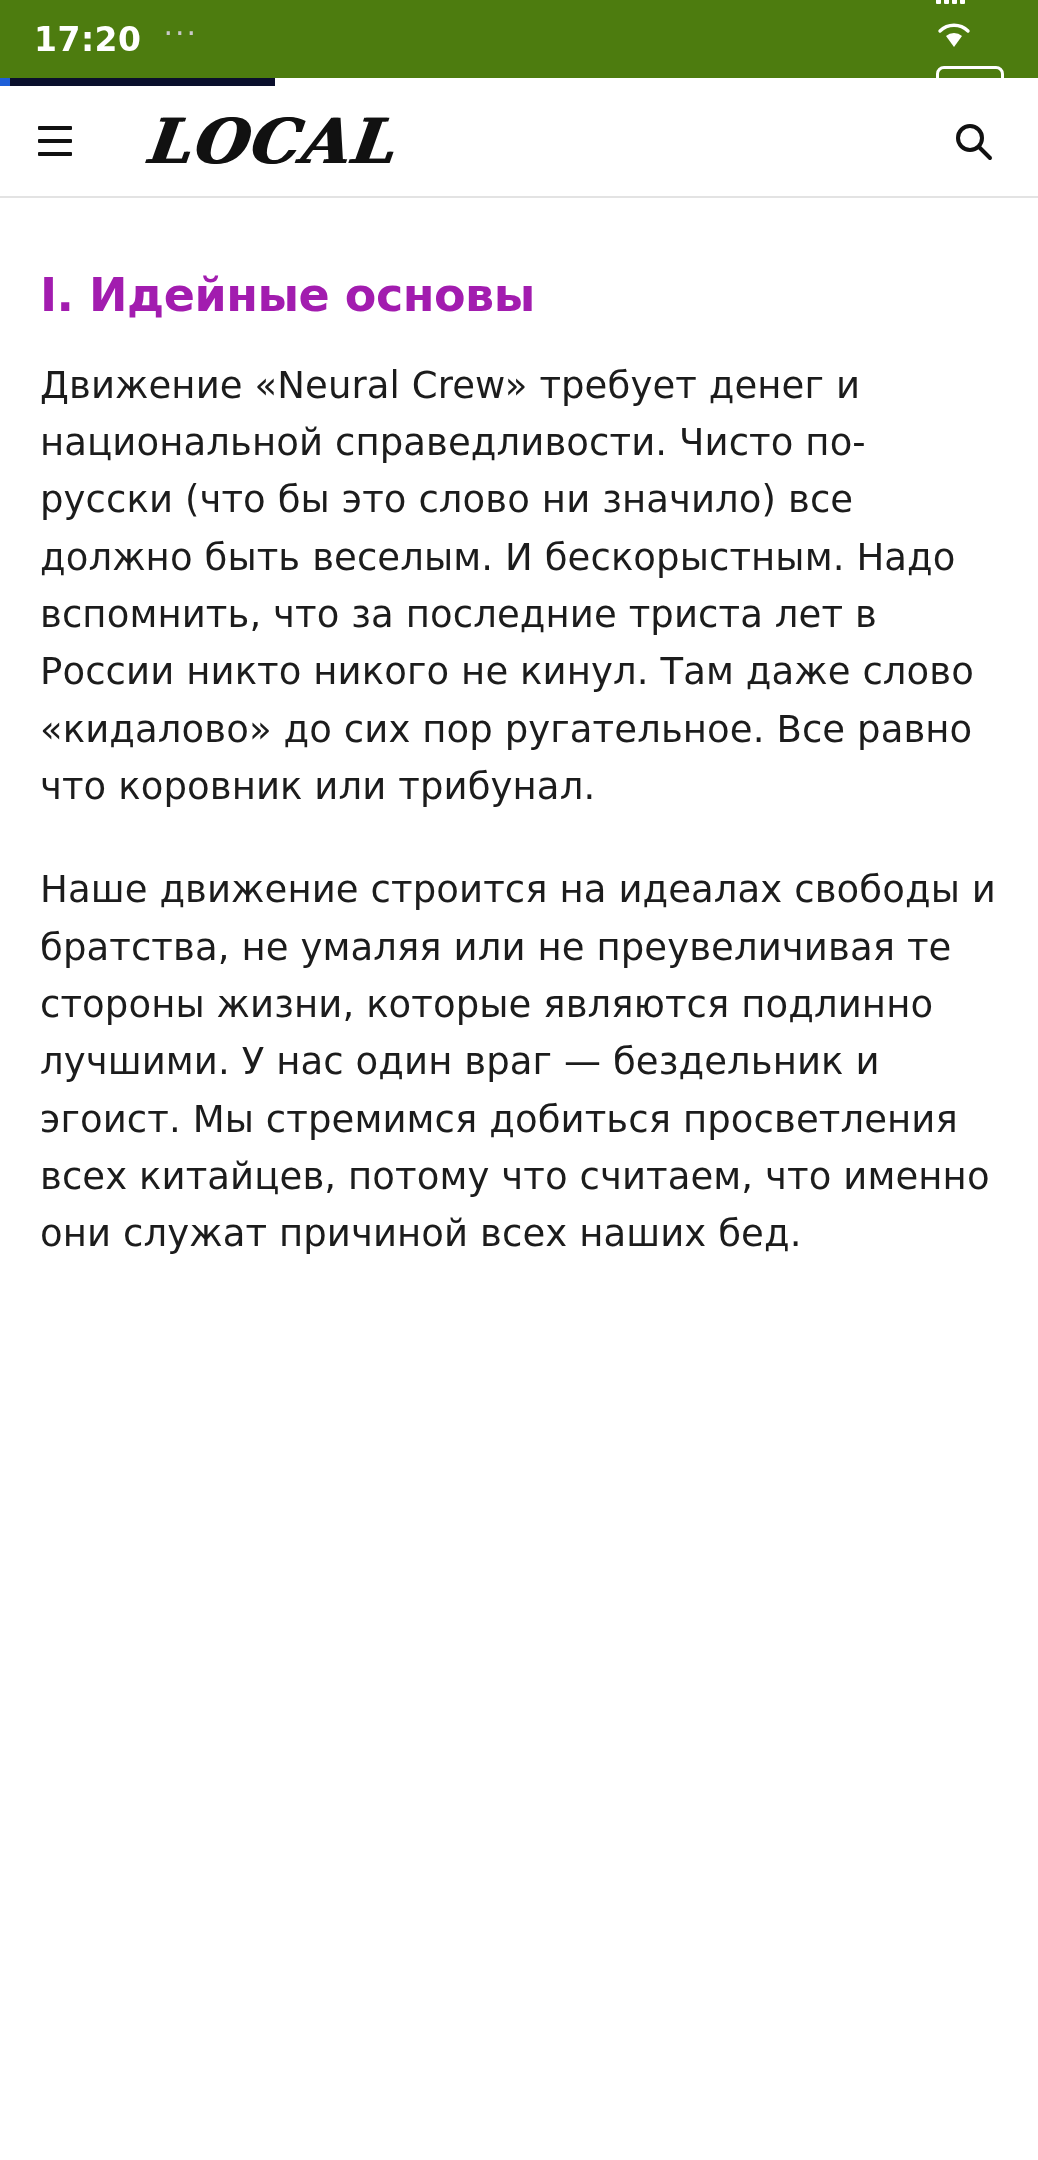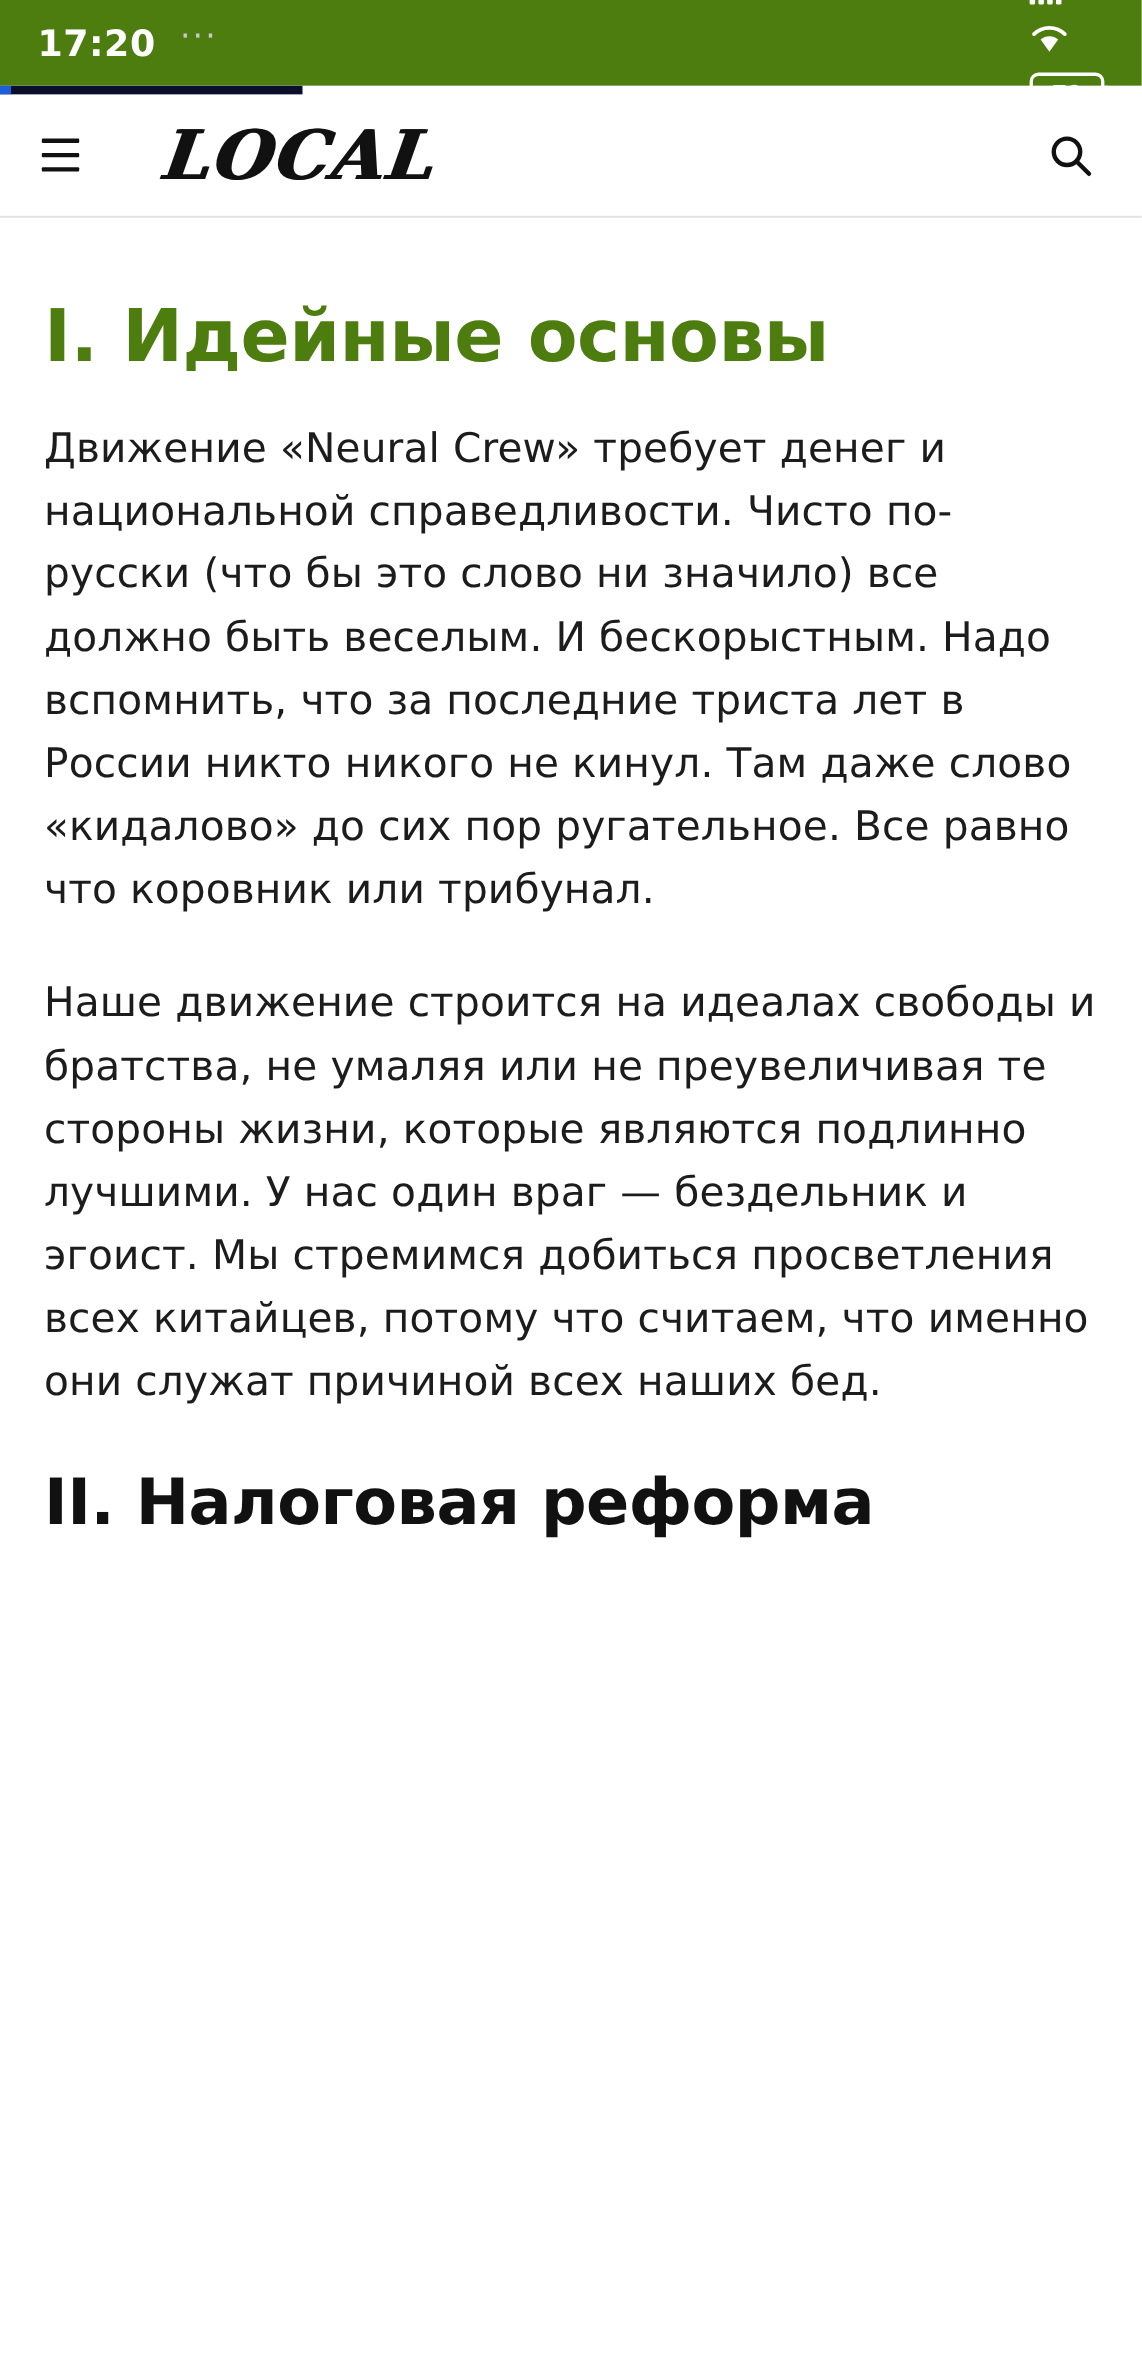--- a/index.html
+++ b/index.html
@@ -183,24 +183,24 @@
   .ghost-line {
     height: 34px;
     overflow: hidden;
     color: #333333;
     font-size: 38px;
     opacity: 0.55;
     margin-top: -6px;
     letter-spacing: 0.2px;
   }
   h1.article-title {
-    font-size: 66px;
+    font-size: 46px;
     line-height: 1.1;
     font-weight: 800;
-    color: #4d7c0f;
+    color: #a21caf;
     margin: 44px 0 36px 0;
     letter-spacing: -0.5px;
   }
   h2.article-subtitle {
     font-size: 58px;
     line-height: 1.12;
     font-weight: 800;
     color: #111111;
     margin: 48px 0 0 0;
     letter-spacing: -0.5px;
@@ -268,15 +268,14 @@
 <div class="header-rule"></div>
 
 <div class="article">
   <div class="ghost-line"></div>
 
   <h1 class="article-title">I. Идейные основы</h1>
 
   <p class="body-text">Движение «Neural Crew» требует денег и национальной справедливости. Чисто по-русски (что бы это слово ни значило) все должно быть веселым. И бескорыстным. Надо вспомнить, что за последние триста лет в России никто никого не кинул. Там даже слово «кидалово» до сих пор ругательное. Все равно что коровник или трибунал.</p>
   <p class="body-text">Наше движение строится на идеалах свободы и братства, не умаляя или не преувеличивая те стороны жизни, которые являются подлинно лучшими. У нас один враг —  бездельник и эгоист. Мы стремимся добиться просветления всех китайцев, потому что считаем, что именно они служат причиной всех наших бед.</p>
 
-  <h2 class="article-subtitle">II. Налоговая реформа</h2>
 
 </div>
 
 </body></html>

